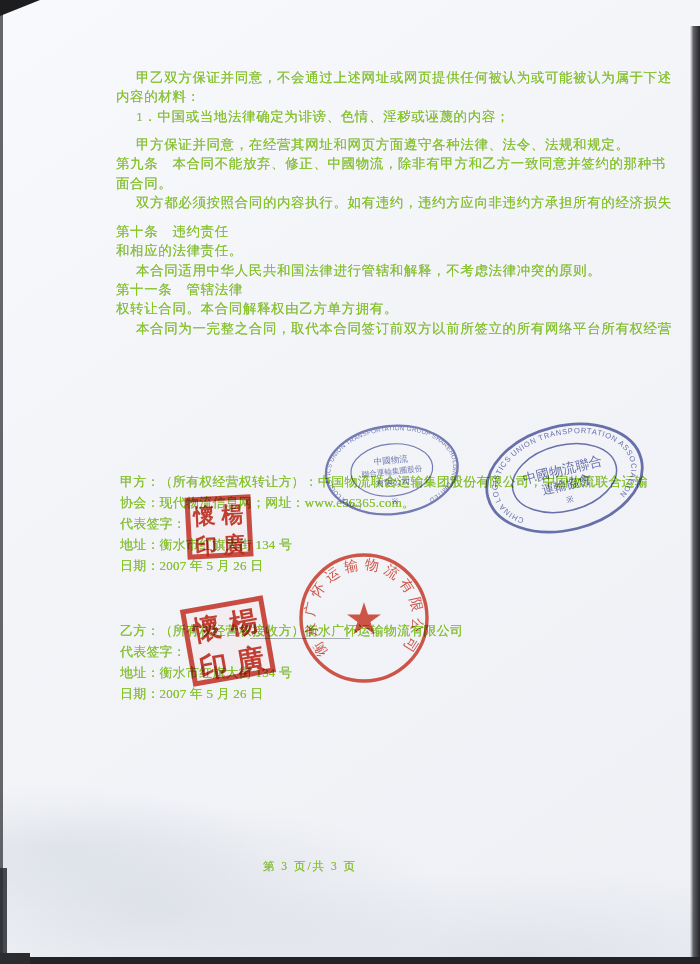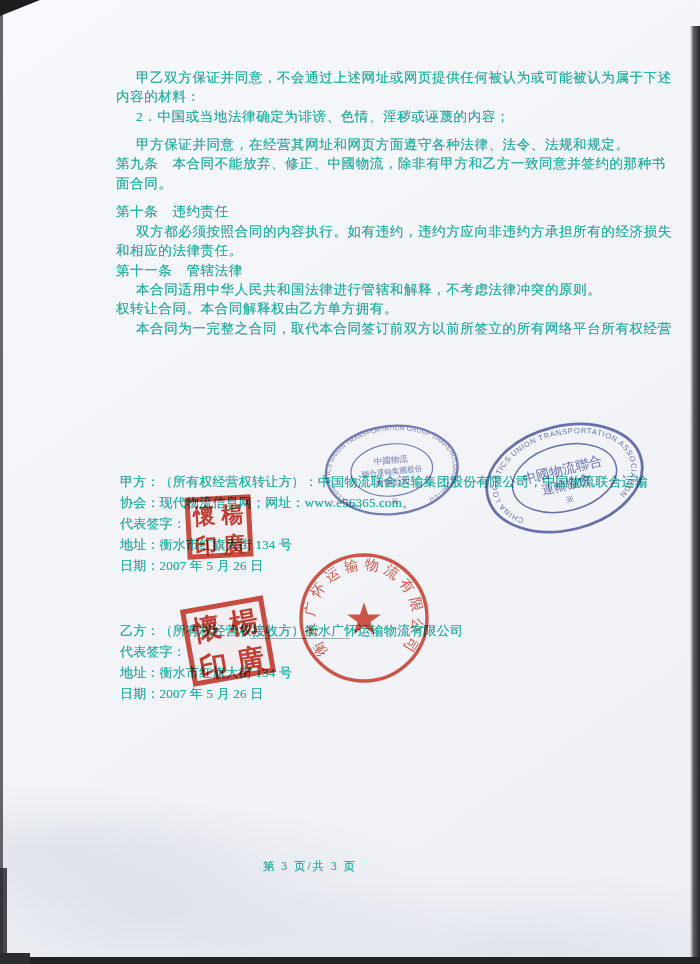--- a/index.html
+++ b/index.html
@@ -16,21 +16,21 @@
   .edge{position:absolute;z-index:30;}
   .edge-right{top:26px;right:0;bottom:0;width:10px;
     background:linear-gradient(to right,rgba(46,46,52,0) 0,rgba(46,46,52,.75) 35%,#232328 100%);}
   .edge-bottom{left:0;right:0;bottom:0;height:7px;background:#232327;}
   .edge-bottom-left{left:0;bottom:0;width:30px;height:11px;background:#2b2b30;}
   .edge-left{left:0;top:0;bottom:0;width:3px;background:rgba(52,52,58,.75);}
   .edge-left-low{left:0;bottom:0;width:7px;height:96px;background:rgba(44,44,50,.85);}
   .corner-tl{left:0;top:0;width:40px;height:16px;background:#1d1d20;
     clip-path:polygon(0 0,100% 0,0 100%);}
   
-  .ink{color:#14b8a6;text-shadow:0 0 .6px rgba(65,76,91,.5);}
+  .ink{color:#84cc16;text-shadow:0 0 .6px rgba(65,76,91,.5);}
   .bodytext{position:absolute;left:116px;top:68px;width:505px;
     font-size:13.5px;letter-spacing:.6px;z-index:5;}
   .tl{line-height:19.4px;white-space:nowrap;}
   .ind{padding-left:20px;}
   .g8{margin-top:8.5px;} .g9{margin-top:9.5px;}
   .party{position:absolute;left:120px;width:520px;font-size:13px;letter-spacing:.2px;z-index:5;}
   .party .tl{line-height:21px;}
   .party-a{top:471px;} .party-b{top:599px;margin-top:21px;}
   .sig-line{position:absolute;left:250px;top:638px;width:100px;height:1px;
     background:rgba(100,110,124,.55);z-index:5;}
@@ -54,29 +54,29 @@
 </style>
 </head>
 <body>
 
 <div class="scan">
   <div class="paper"></div>
 
   <div class="bodytext ink">
     <div class="tl ind">甲乙双方保证并同意，不会通过上述网址或网页提供任何被认为或可能被认为属于下述</div>
     <div class="tl">内容的材料：</div>
-    <div class="tl ind">2．中国或当地法律确定为诽谤、色情、淫秽或诬蔑的内容；</div>
+    <div class="tl ind">1．中国或当地法律确定为诽谤、色情、淫秽或诬蔑的内容；</div>
     <div class="tl ind g8">甲方保证并同意，在经营其网址和网页方面遵守各种法律、法令、法规和规定。</div>
     <div class="tl">第九条　本合同不能放弃、修正、中國物流，除非有甲方和乙方一致同意并签约的那种书</div>
     <div class="tl">面合同。</div>
+    <div class="tl ind">双方都必须按照合同的内容执行。如有违约，违约方应向非违约方承担所有的经济损失</div>
     <div class="tl g9">第十条　违约责任</div>
-    <div class="tl ind">双方都必须按照合同的内容执行。如有违约，违约方应向非违约方承担所有的经济损失</div>
     <div class="tl">和相应的法律责任。</div>
+    <div class="tl ind">本合同适用中华人民共和国法律进行管辖和解释，不考虑法律冲突的原则。</div>
     <div class="tl">第十一条　管辖法律</div>
-    <div class="tl ind">本合同适用中华人民共和国法律进行管辖和解释，不考虑法律冲突的原则。</div>
     <div class="tl">权转让合同。本合同解释权由乙方单方拥有。</div>
     <div class="tl ind">本合同为一完整之合同，取代本合同签订前双方以前所签立的所有网络平台所有权经营</div>
   </div>
 
   <div class="party party-a ink">
     <div class="tl">甲方：（所有权经营权转让方）：中国物流联合运输集团股份有限公司；中国物流联合运输</div>
     <div class="tl">协会：现代物流信息网；网址：www.e56365.com。</div>
     <div class="tl">代表签字：</div>
     <div class="tl">地址：衡水市红旗大街 134 号</div>
     <div class="tl">日期：2007 年 5 月 26 日</div>

